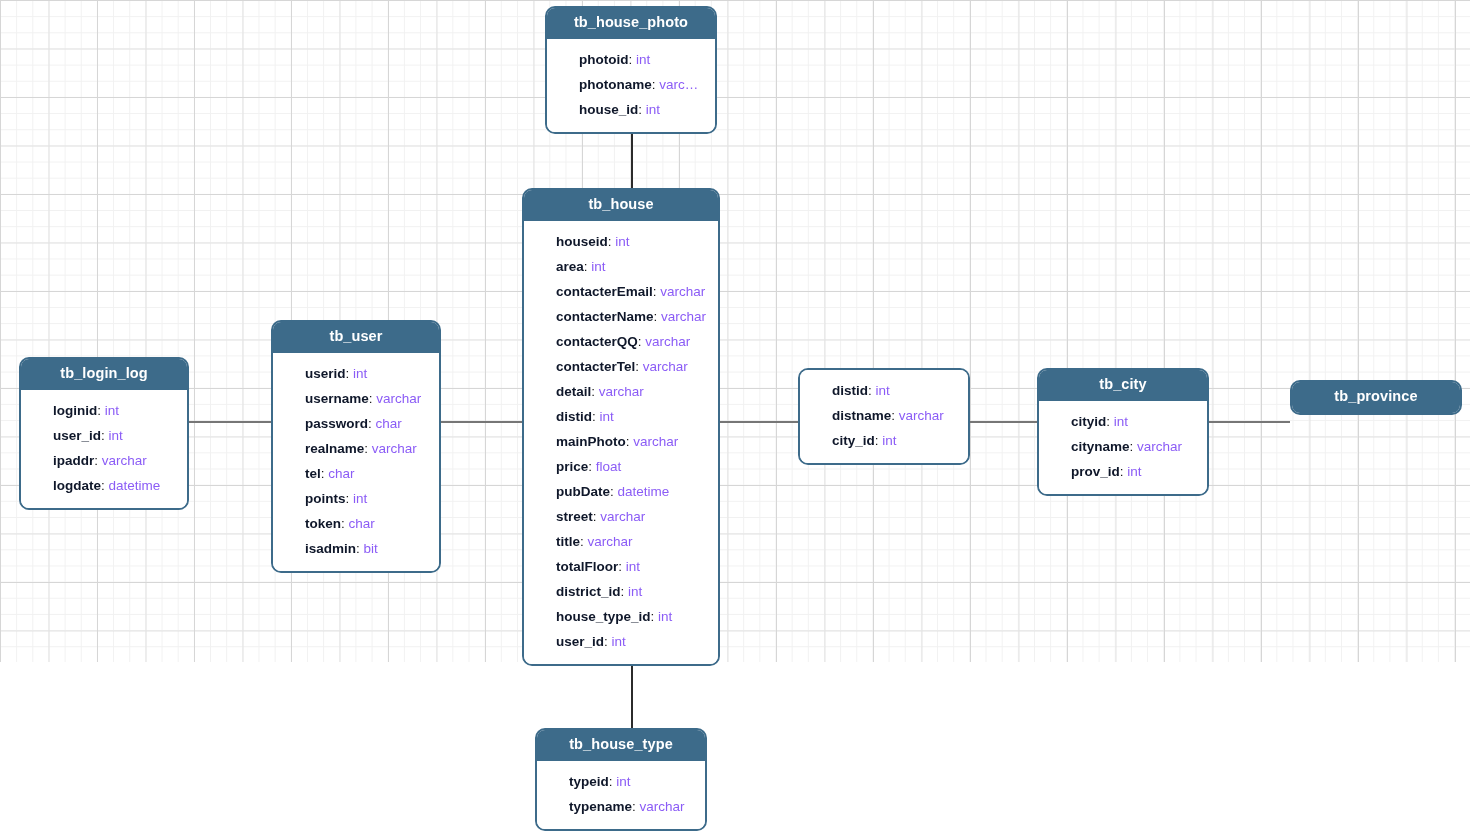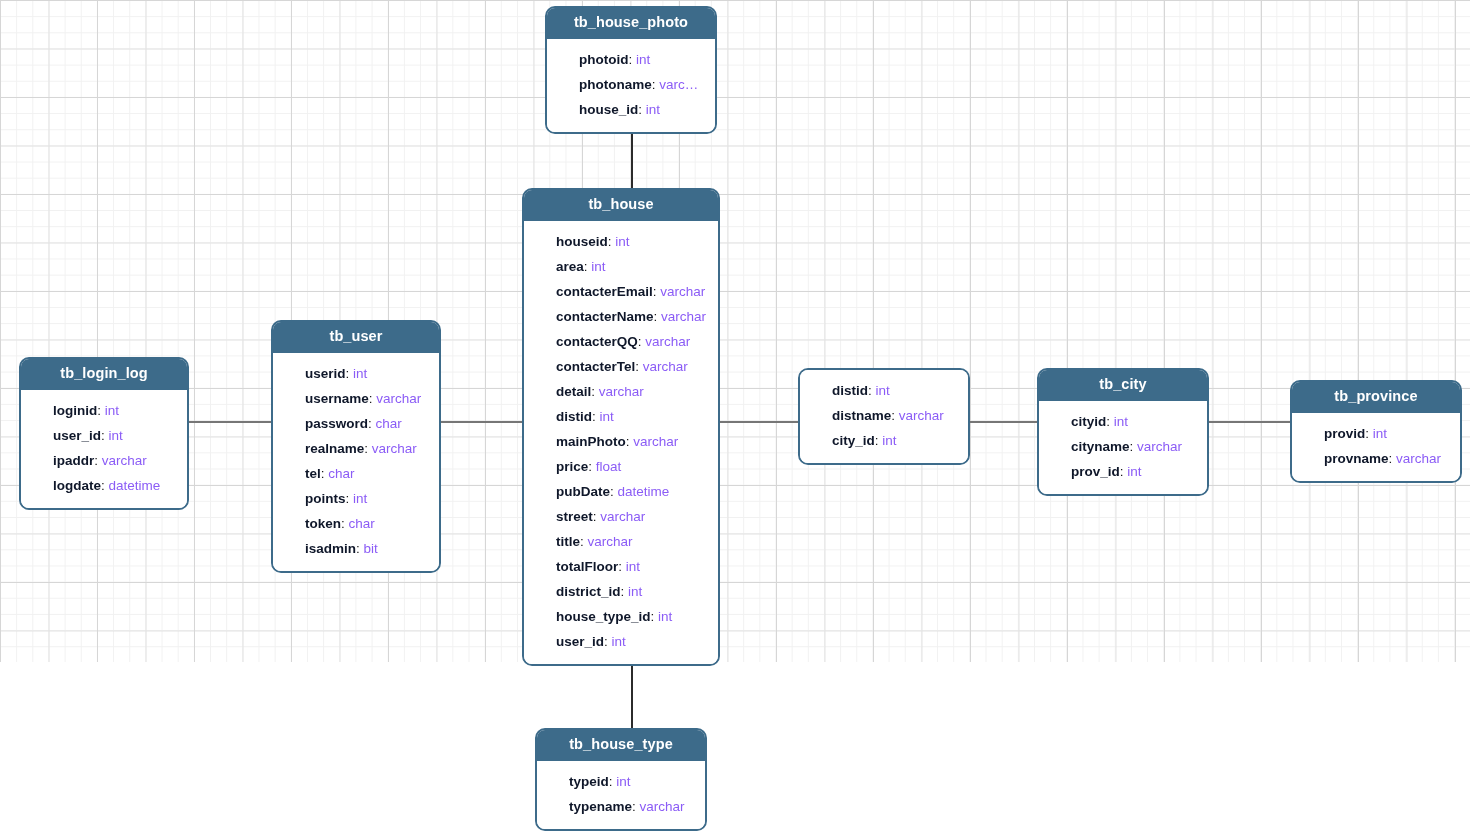--- a/index.html
+++ b/index.html
@@ -154,24 +154,20 @@
     <div class="table" style="left: 1037px; top: 368px; width: 172px;">
       <div class="table-header">tb_city</div>
       <div class="table-body">
         <div class="field"><span class="fname">cityid</span><span class="fsep">: </span><span class="ftype">int</span></div>
         <div class="field"><span class="fname">cityname</span><span class="fsep">: </span><span class="ftype">varchar</span></div>
         <div class="field"><span class="fname">prov_id</span><span class="fsep">: </span><span class="ftype">int</span></div>
       </div>
     </div>
     <div class="table" style="left: 1290px; top: 380px; width: 172px;">
       <div class="table-header">tb_province</div>
-      <div class="table-body">
-        <div class="field"><span class="fname">provid</span><span class="fsep">: </span><span class="ftype">int</span></div>
-        <div class="field"><span class="fname">provname</span><span class="fsep">: </span><span class="ftype">varchar</span></div>
-      </div>
     </div>
     <div class="table" style="left: 535px; top: 728px; width: 172px;">
       <div class="table-header">tb_house_type</div>
       <div class="table-body">
         <div class="field"><span class="fname">typeid</span><span class="fsep">: </span><span class="ftype">int</span></div>
         <div class="field"><span class="fname">typename</span><span class="fsep">: </span><span class="ftype">varchar</span></div>
       </div>
     </div>
   </div>
 

